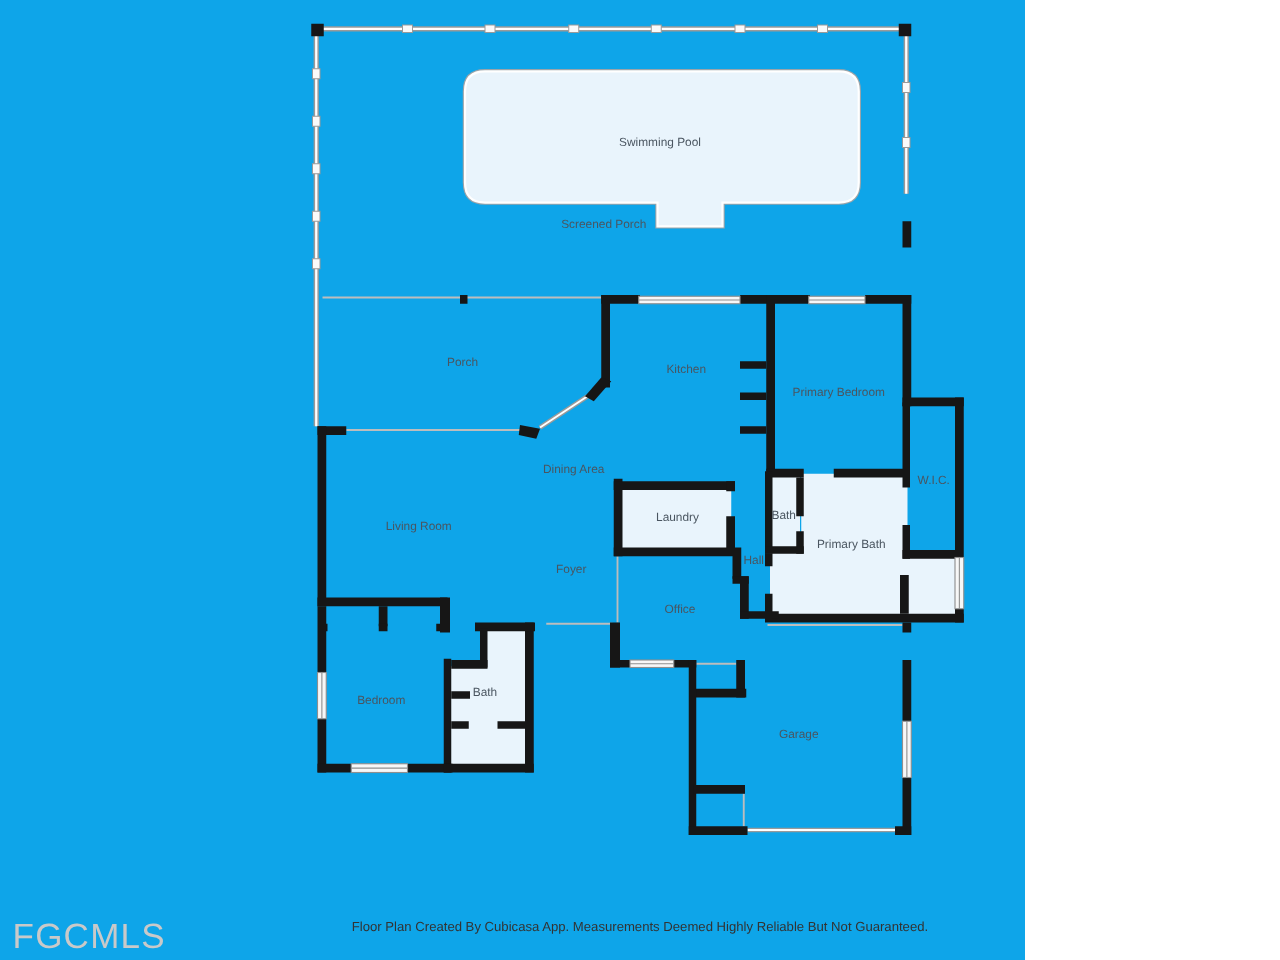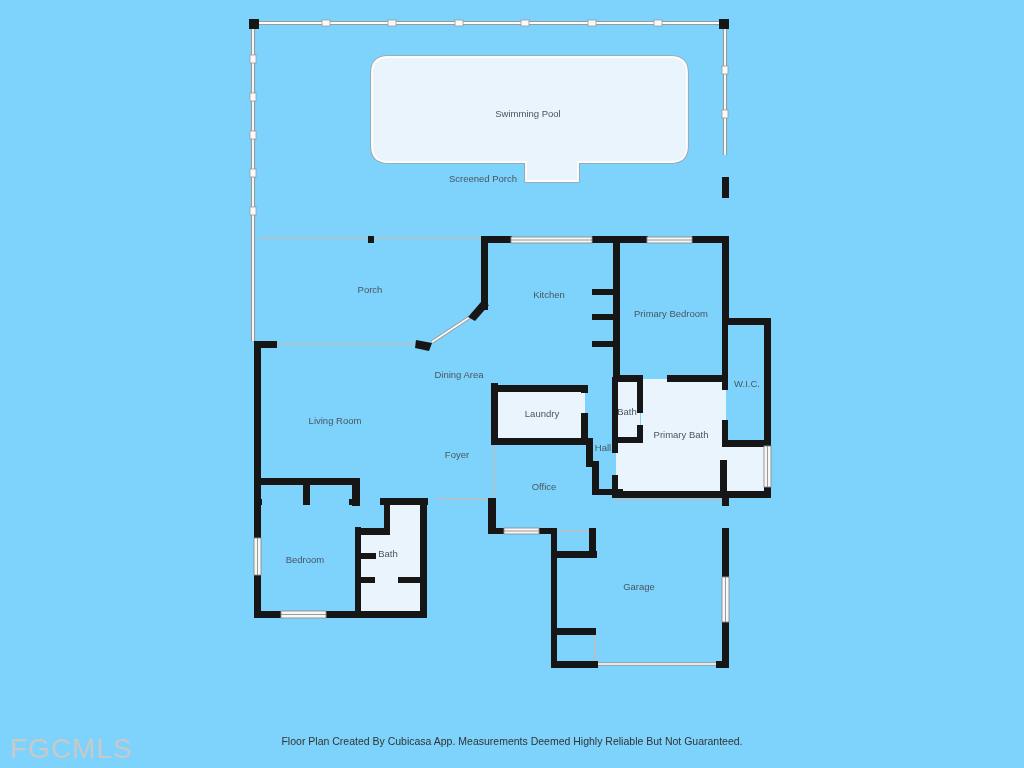--- a/index.html
+++ b/index.html
@@ -1,16 +1,16 @@
 <!DOCTYPE html>
 <html><head>
 <meta charset="utf-8">
 <style>
   html,body{margin:0;padding:0;background:#ffffff;}
-  .stage{position:relative;width:1024px;height:768px;background:#7dd3fc;overflow:hidden;
+  .stage{position:relative;width:820px;height:768px;background:#0ea5e9;overflow:hidden;
          font-family:"Liberation Sans", sans-serif;}
   svg{position:absolute;left:0;top:0;}
   text{font-family:"Liberation Sans", sans-serif;}
   .room-label{font-size:9.5px;fill:#4a5560;text-anchor:middle;}
   .footer-text{font-size:10.5px;fill:#333333;text-anchor:middle;}
   .logo-text{font-size:28px;fill:#c9c9c9;letter-spacing:1px;}
 </style>
 </head>
 <body>
 

